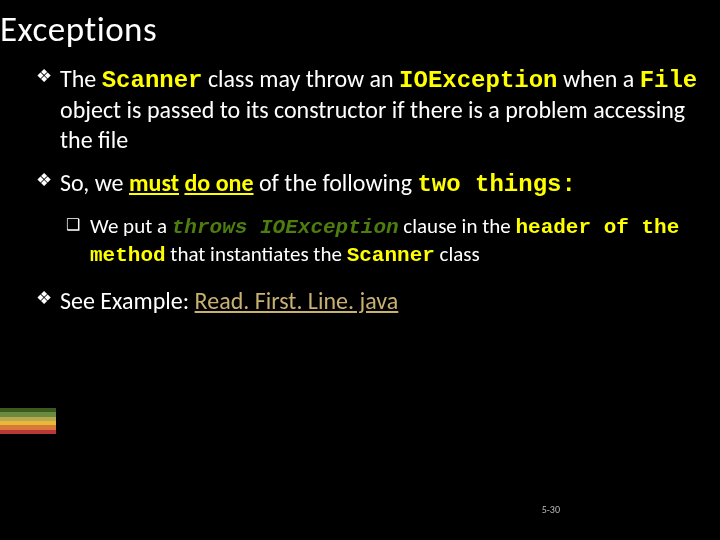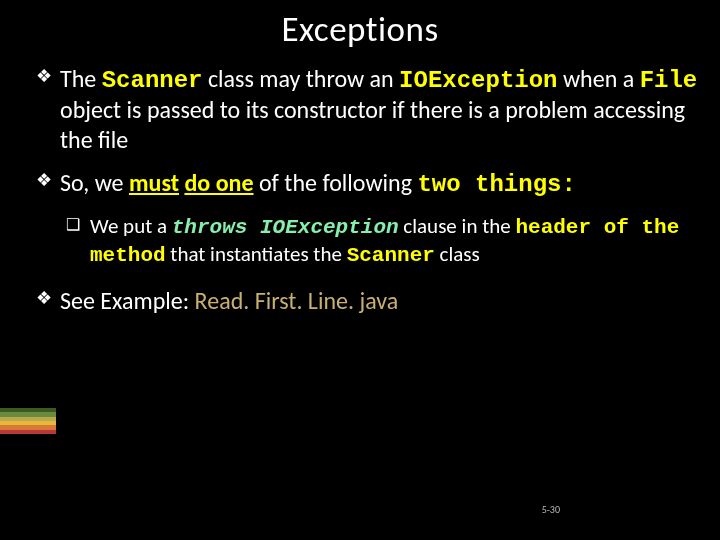--- a/index.html
+++ b/index.html
@@ -16,21 +16,21 @@
     position: absolute;
     left: 0;
     top: 408px;
     width: 56px;
     height: 26px;
     display: flex;
     flex-direction: column;
   }
   .accent-bar div { flex: 1; }
   .title {
-    text-align: center;
+    text-align: left;
     font-size: 35px;
     font-weight: 400;
     padding-top: 8px;
     padding-bottom: 14px;
     letter-spacing: 0.5px;
   }
   .content {
     padding-left: 36px;
     padding-right: 14px;
   }
@@ -67,30 +67,31 @@
   }
   .mono-y {
     font-family: "Courier New", monospace;
     font-weight: bold;
     color: #ffff00;
   }
   .mono-y-it {
     font-family: "Courier New", monospace;
     font-weight: bold;
     font-style: italic;
-    color: #86efac;
+    color: #4d7c0f;
   }
   .y-bold {
     font-weight: bold;
     color: #ffff00;
     text-decoration: underline;
   }
   .underline { text-decoration: underline; margin-top: 16px; }
   .link {
     color: #c8b070;
+    text-decoration: underline;
   }
   .page-num {
     position: absolute;
     right: 160px;
     bottom: 24px;
     font-size: 10px;
     color: #bbb;
   }
   .group2 { margin-bottom: 16px; }
 </style>

